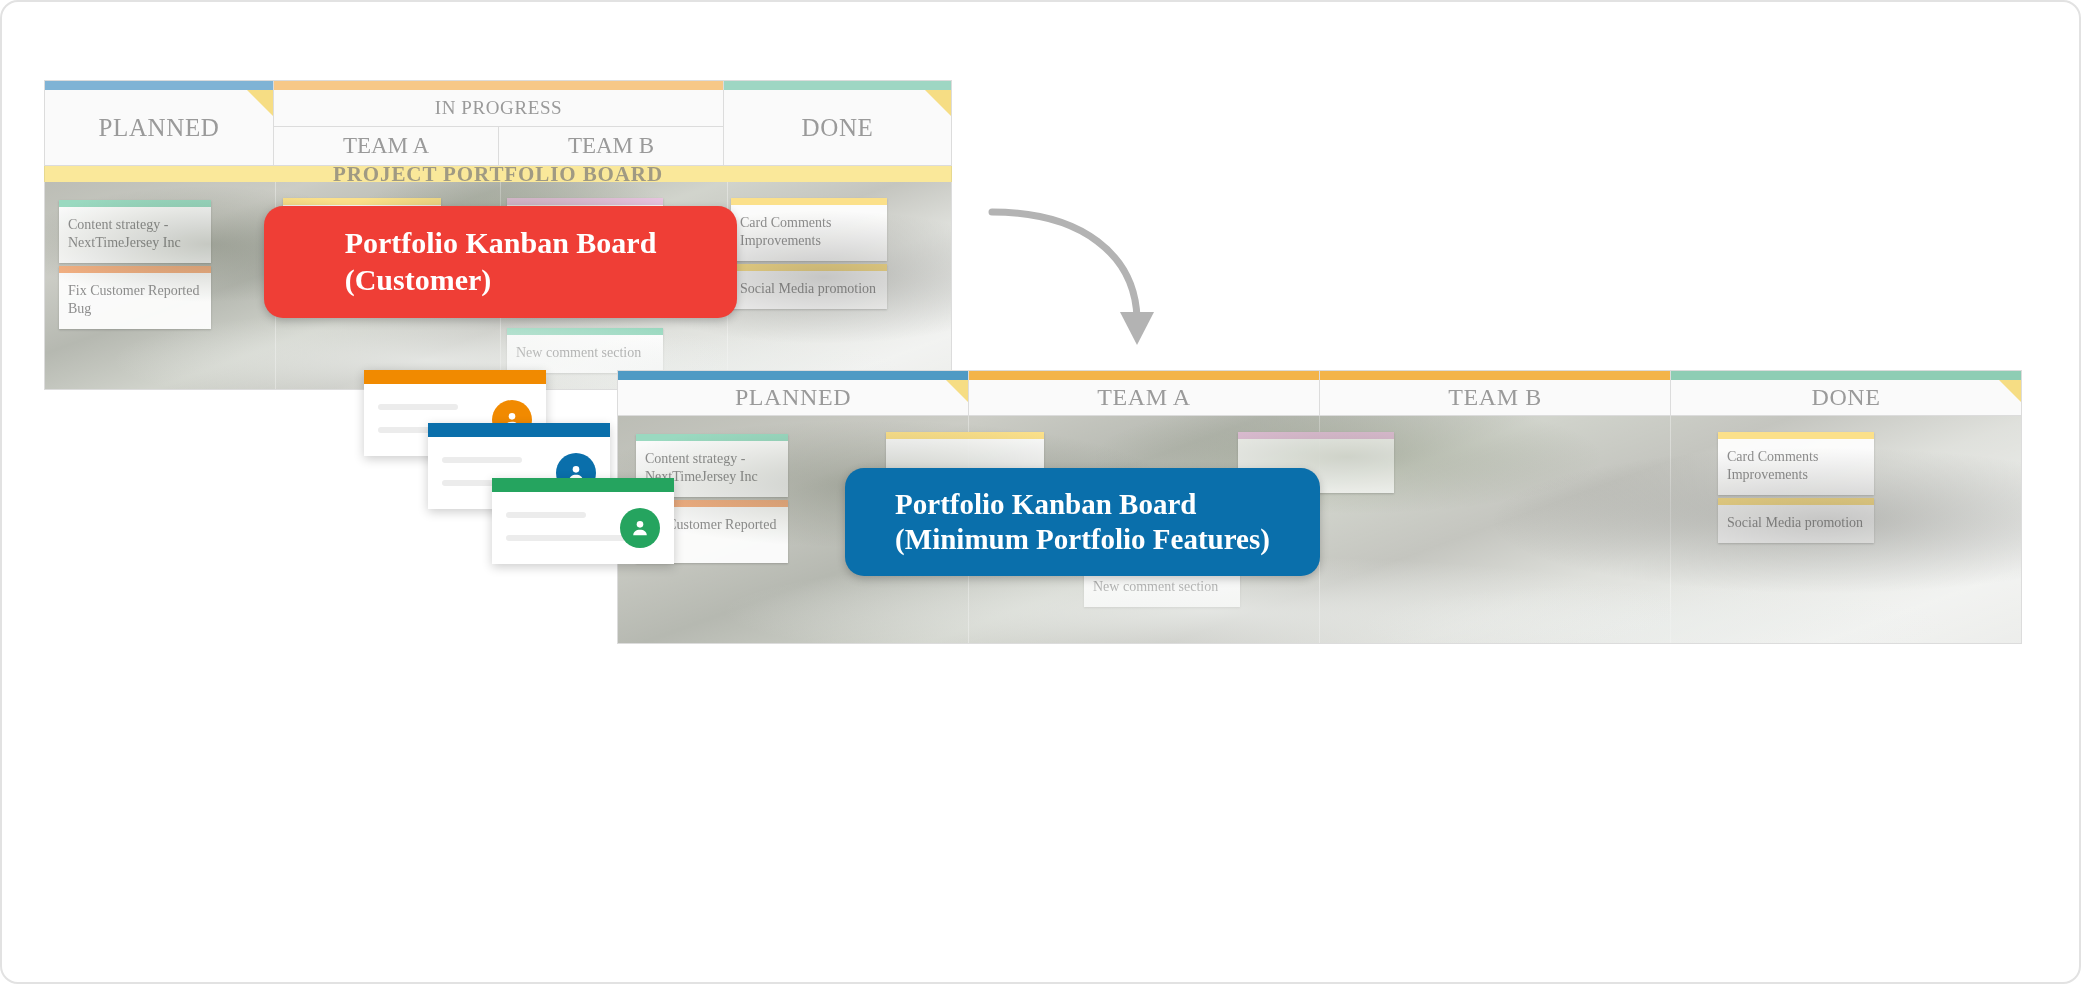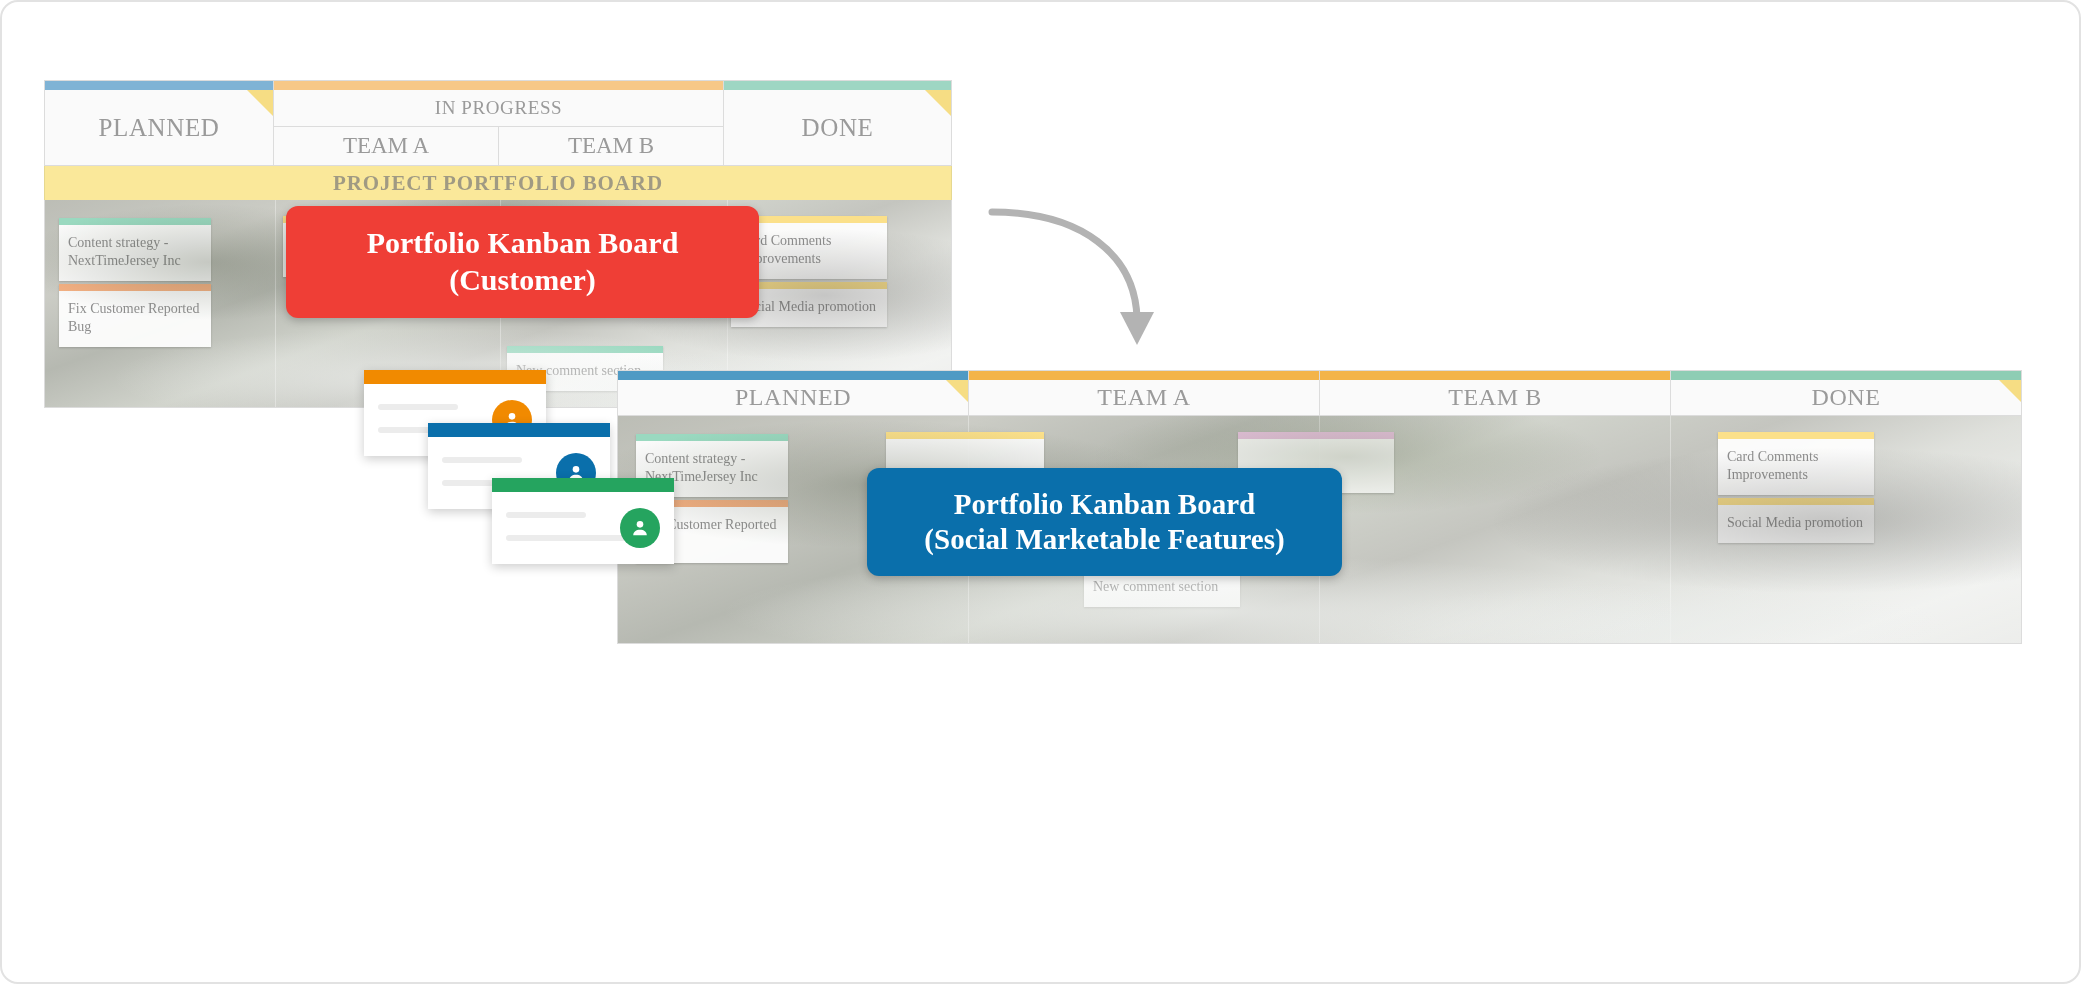--- a/index.html
+++ b/index.html
@@ -61,21 +61,21 @@
   
   .dogear{
     position:absolute; top:9px; right:0;
     width:0;height:0;
     border-top:26px solid #f5d76e;
     border-left:26px solid transparent;
     opacity:.85;
   }
 
   .board-title{
-    height:34px;
+    height:16px;
     background:#fae89a;
     display:flex;align-items:center;justify-content:center;
     color:#a09a83;
     font-weight:bold;
     letter-spacing:.9px;
     border-left:1px solid #e6d890;
     border-right:1px solid #e6d890;
     box-sizing:border-box;
   }
 
@@ -119,28 +119,27 @@
   .kcard .ktext{
     padding:9px 9px 11px 9px;
     color:#8e8e8e;
     line-height:1.28;
   }
   .kcard.empty .ktext{ min-height:34px; }
 
   
   .callout{
     position:absolute;
-    border-radius:12px;
+    border-radius:19px;
     color:#fff;
     font-weight:bold;
-    text-align:center;
+    text-align:left;
     display:flex;align-items:center;justify-content:center;
     box-shadow:0 3px 8px rgba(0,0,0,.22);
     line-height:1.22;
-    margin-left:22px;
   }
 
   
   .fcard{
     position:absolute;
     background:#ffffff;
     box-shadow:0 3px 10px rgba(0,0,0,.20);
   }
   .fcard .fbar{ height:14px; }
   .fcard .fbody{ position:relative; height:72px; }
@@ -352,21 +351,21 @@
   <div class="callout" style="left:262px;top:204px;width:473px;height:112px;background:#ef3e36;font-size:30px;">
     <div>
       <div>Portfolio Kanban Board</div>
       <div>(Customer)</div>
     </div>
   </div>
 
   <div class="callout" style="left:843px;top:466px;width:475px;height:108px;background:#0a6fab;font-size:29px;">
     <div>
       <div>Portfolio Kanban Board</div>
-      <div>(Social Marketable Features)</div>
+      <div>(Minimum Portfolio Features)</div>
     </div>
   </div>
 
   <svg class="arrow" style="left:985px;top:198px;width:250px;height:160px;" viewBox="0 0 250 160">
     <path d="M5 12 C 95 12, 148 55, 150 118" stroke="#b3b3b3" stroke-width="7" fill="none" stroke-linecap="round"></path>
     <polygon points="133,112 167,112 150,145" fill="#b3b3b3"></polygon>
   </svg>
 
 </div>
 

